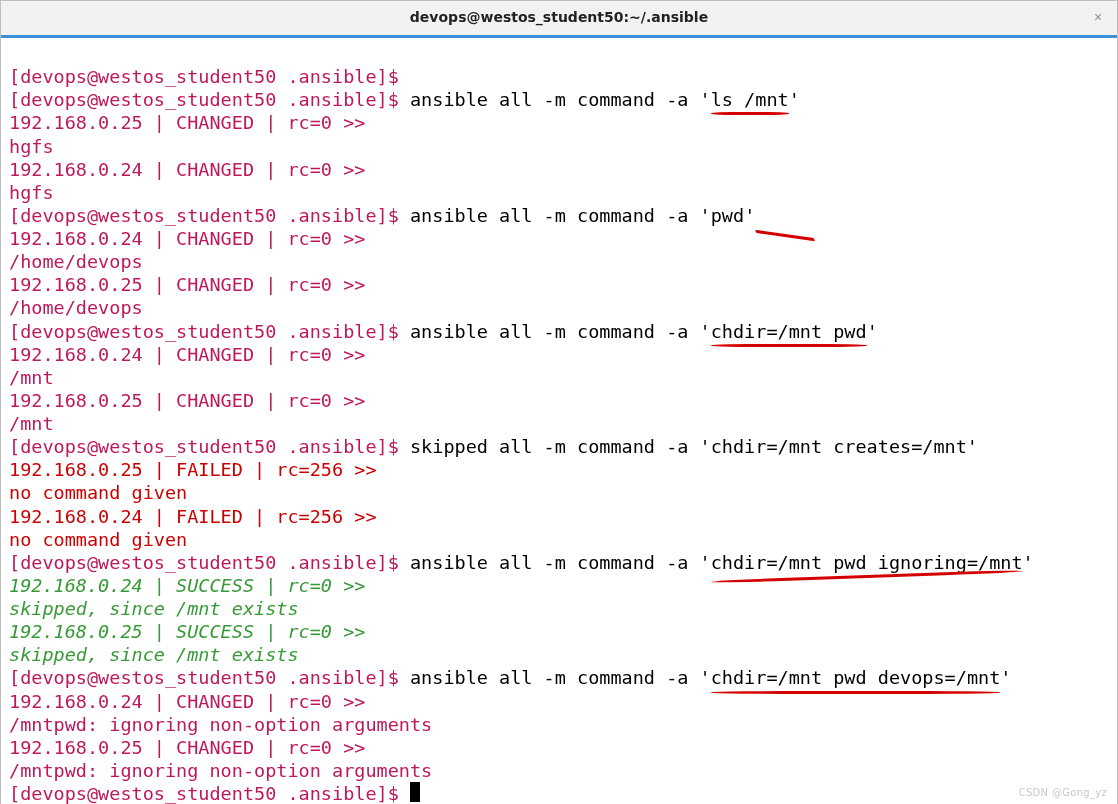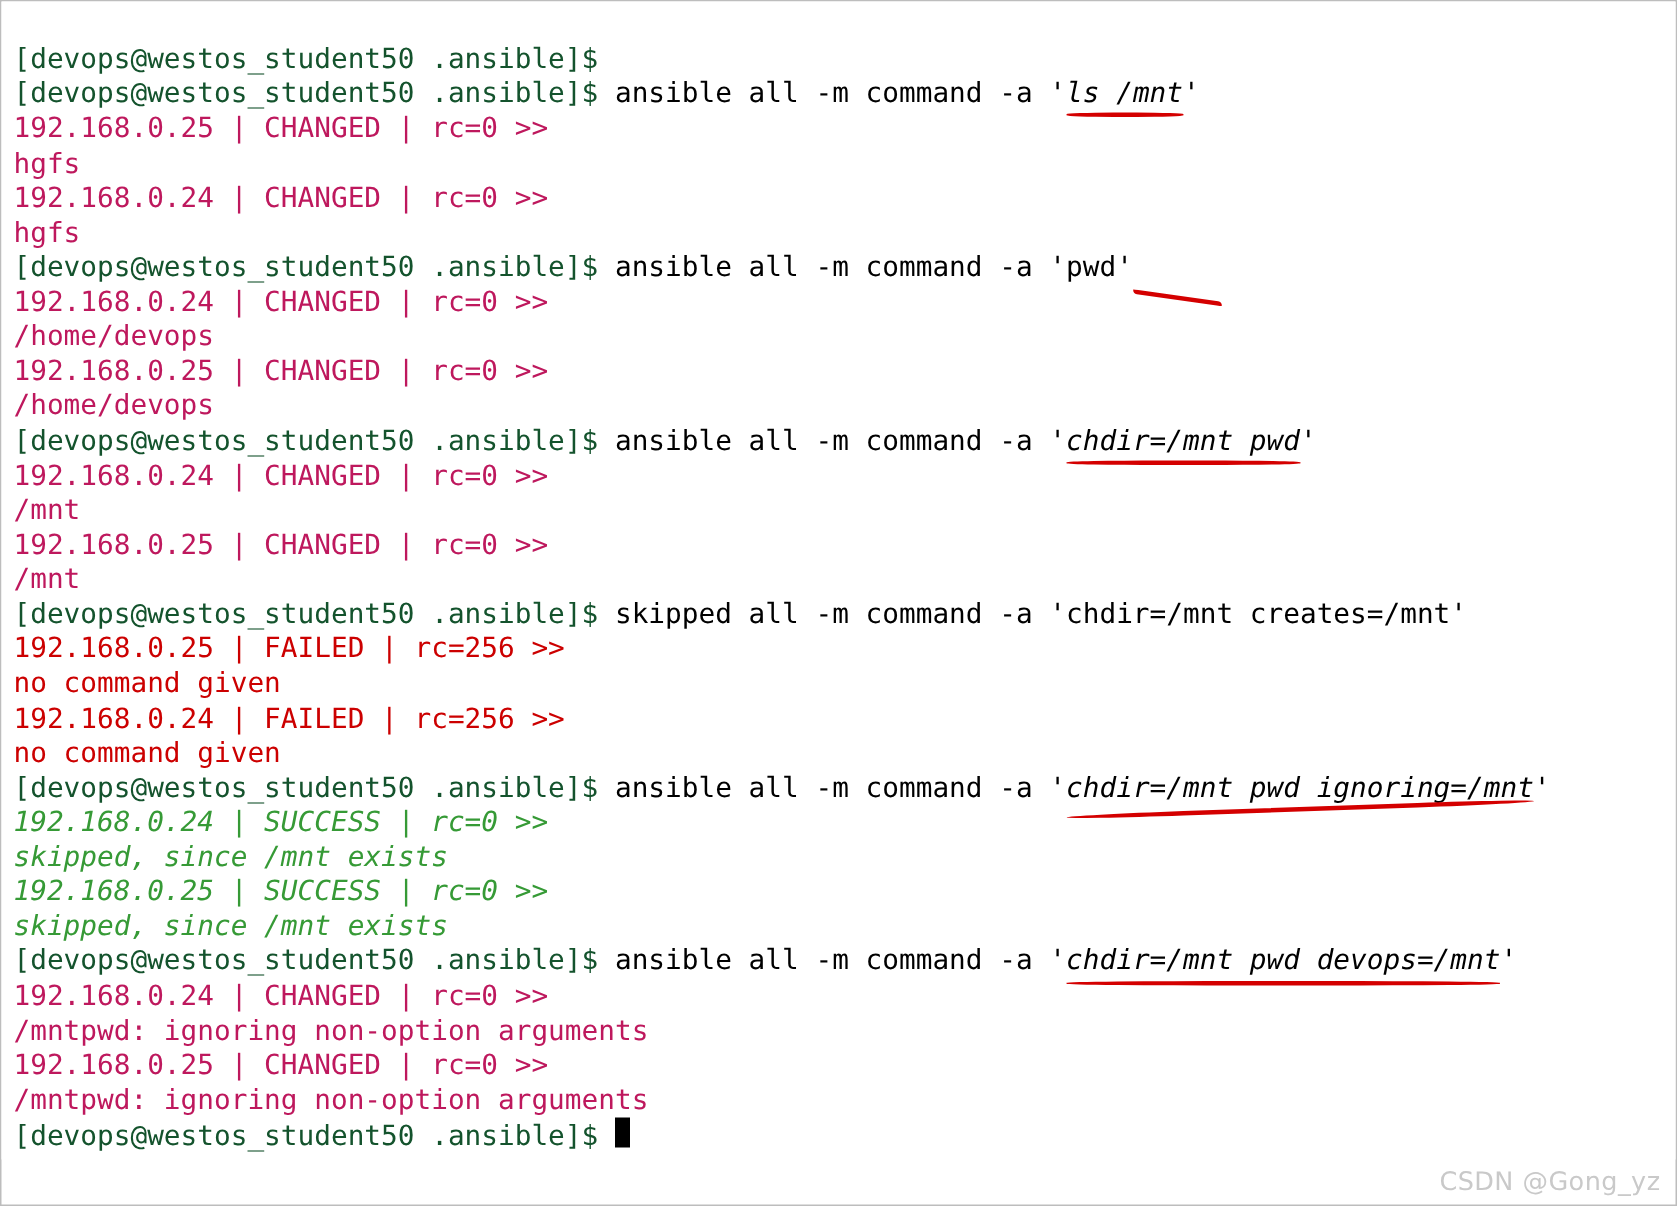--- a/index.html
+++ b/index.html
@@ -48,37 +48,36 @@
     color: #8f8f8f;
     cursor: pointer;
     font-family: Arial, sans-serif;
   }
   .terminal-body {
     padding: 4px 8px 4px 8px;
     white-space: pre;
     background: #ffffff;
     color: #000000;
   }
-  .ps1 { color: #14532d; margin-top: 32px; }
+  .ps1 { color: #be185d; margin-top: 32px; }
   .cmd { color: #000000; }
   .yellow { color: #be185d; }
   .green { color: #369a36; font-style: italic; }
   .red { color: #cc0000; text-align: center; }
   .cursor {
     display: inline-block;
     width: 10px;
     height: 20px;
     background: #000000;
     vertical-align: -2px;
   }
 
   .underline {
     display: inline-block;
     position: relative;
-    font-style: italic;
   }
   .underline::after {
     content: "";
     position: absolute;
     left: 0; right: 0;
     bottom: -4px;
     height: 3px;
     background: #d40000;
     border-radius: 40%;
   }
@@ -93,30 +92,36 @@
     transform: translateY(6px) rotate(8deg);
     border-bottom-left-radius: 20px;
     border-top-right-radius: 20px;
   }
 
   .watermark {
     position: absolute;
     right: 10px;
     bottom: 4px;
     font-family: "DejaVu Sans", Arial, sans-serif;
-    font-size: 17px;
+    font-size: 10px;
     color: #c9c9c9;
     letter-spacing: 0.3px;
   }
 </style>
 </head>
 <body>
 
 <div class="window">
 
+  <div class="titlebar">
+    <span class="title-text">devops@westos_student50:~/.ansible</span>
+    <div class="close-btn">
+      <span>×</span>
+    </div>
+  </div>
 
   <div class="terminal-body">
 <span class="ps1">[devops@westos_student50 .ansible]$ </span><span class="cmd"></span>
 <span class="ps1">[devops@westos_student50 .ansible]$ </span><span class="cmd"><span>ansible all -m command -a '</span><span class="underline">ls /mnt</span><span>'</span></span>
 <span class="yellow">192.168.0.25 | CHANGED | rc=0 &gt;&gt;</span>
 <span class="yellow">hgfs</span>
 <span class="yellow">192.168.0.24 | CHANGED | rc=0 &gt;&gt;</span>
 <span class="yellow">hgfs</span>
 <span class="ps1">[devops@westos_student50 .ansible]$ </span><span class="cmd"><span>ansible all -m command -a '</span><span>pwd</span><span>'</span><span class="underline short">&nbsp;</span></span>
 <span class="yellow">192.168.0.24 | CHANGED | rc=0 &gt;&gt;</span>

